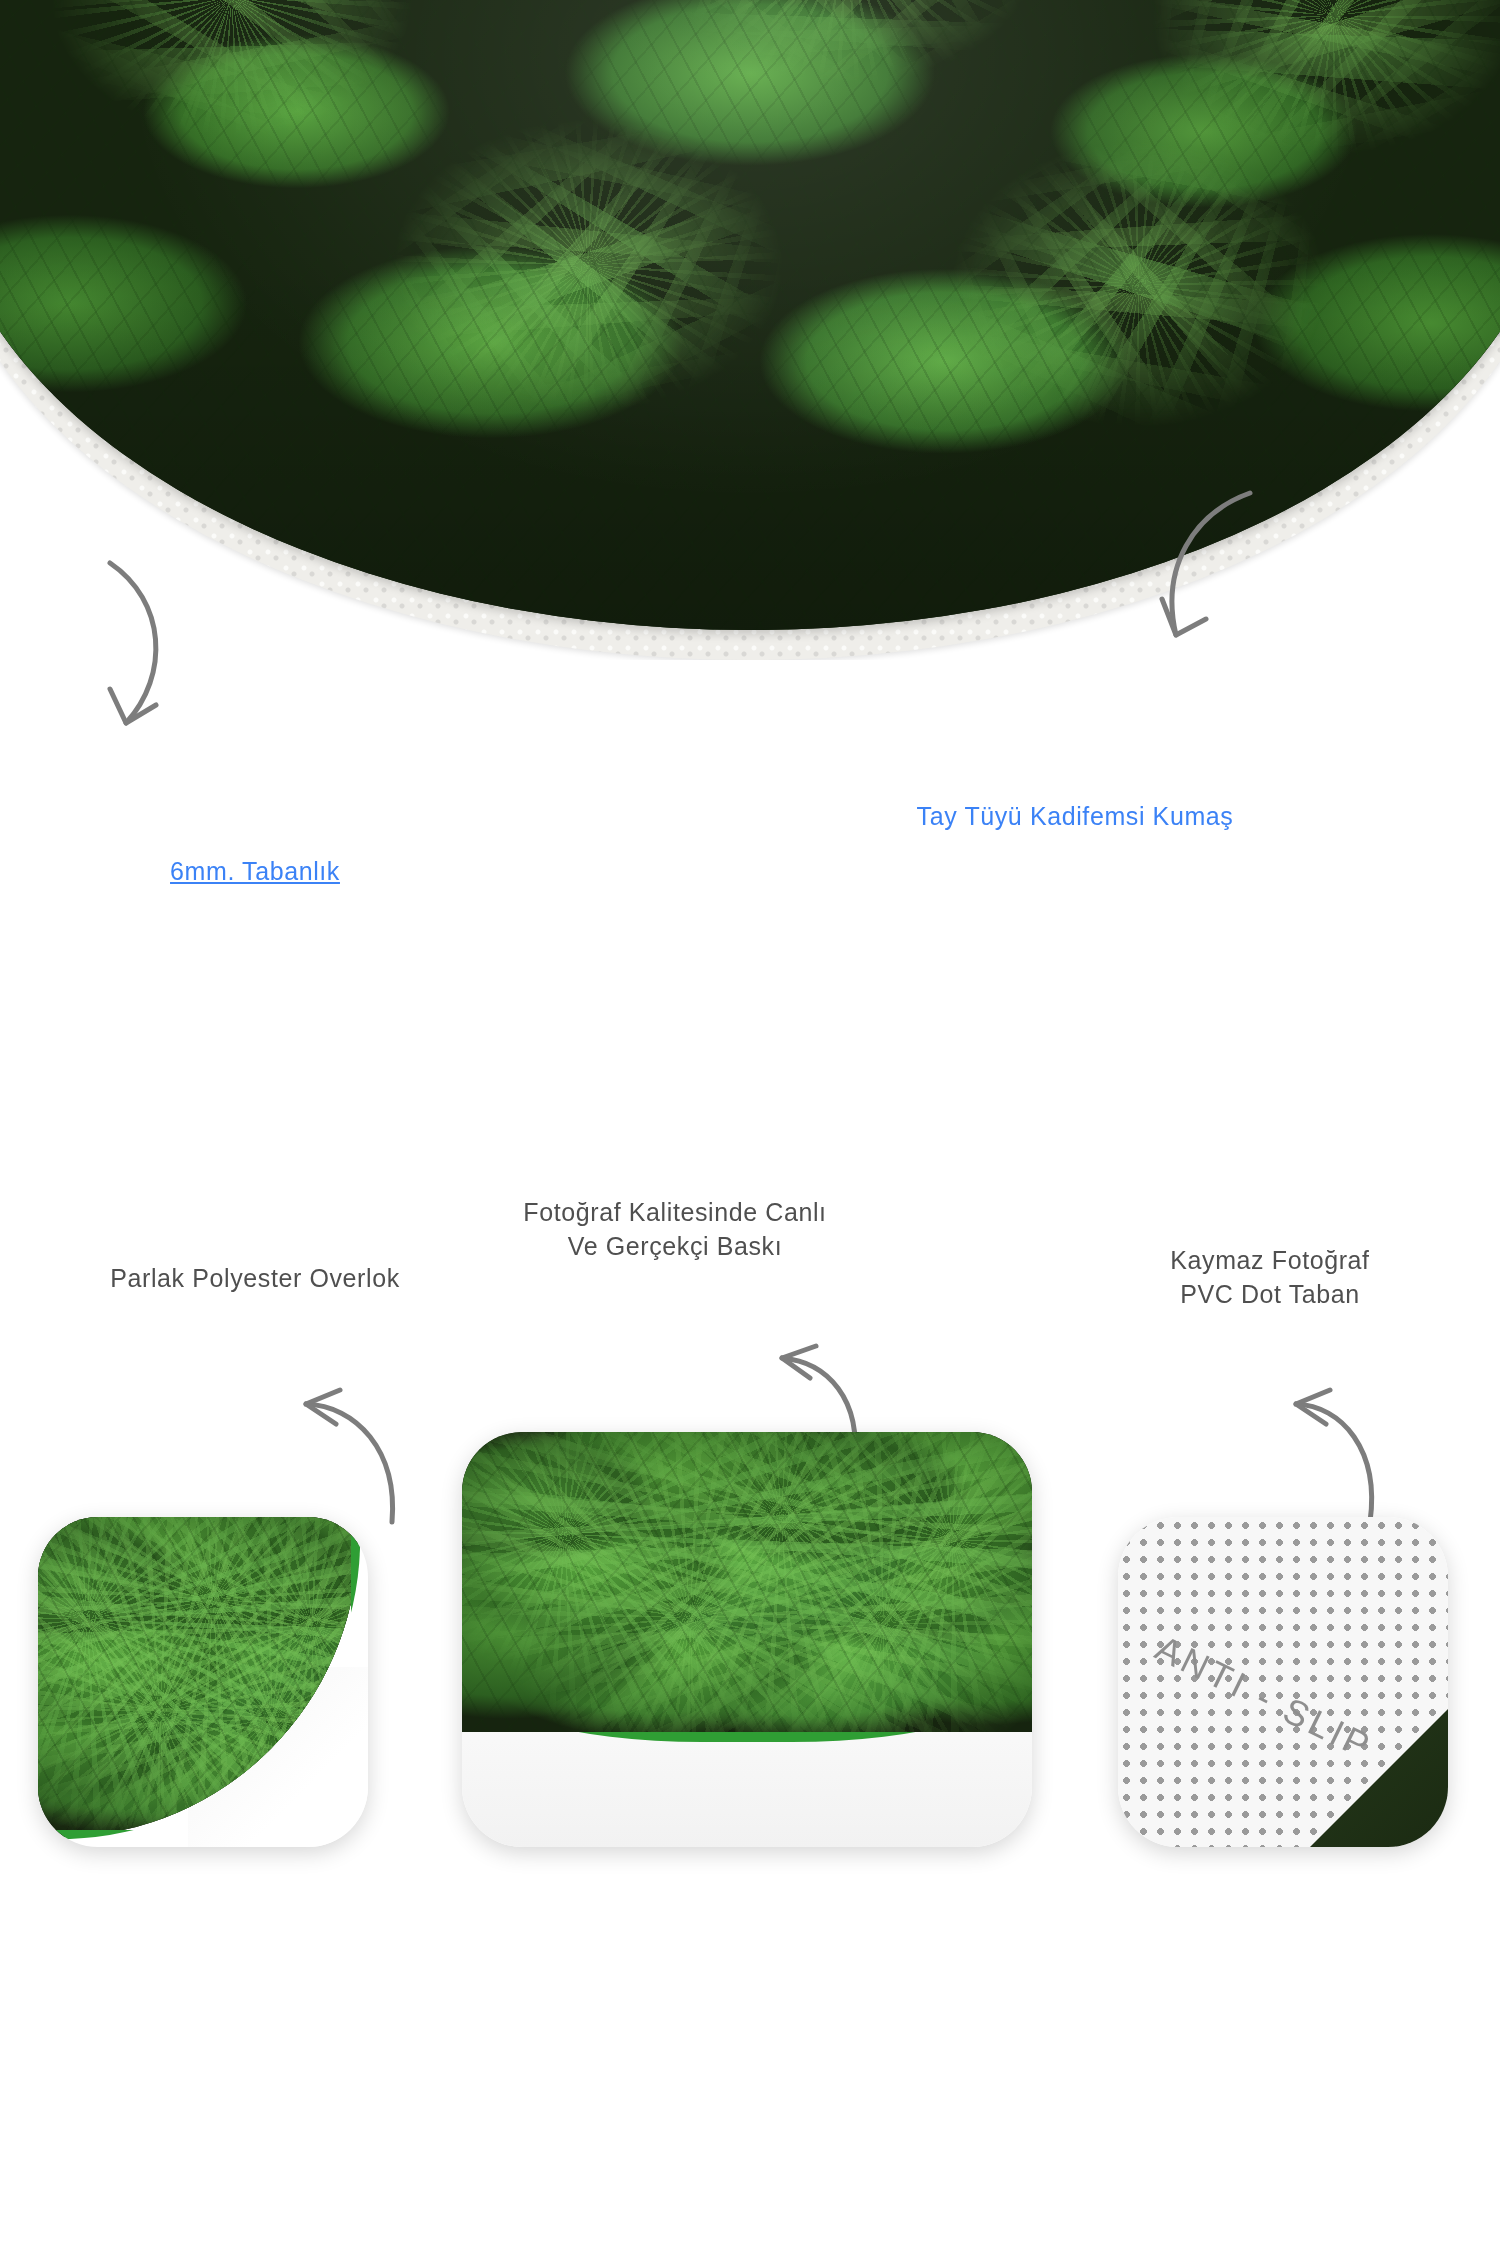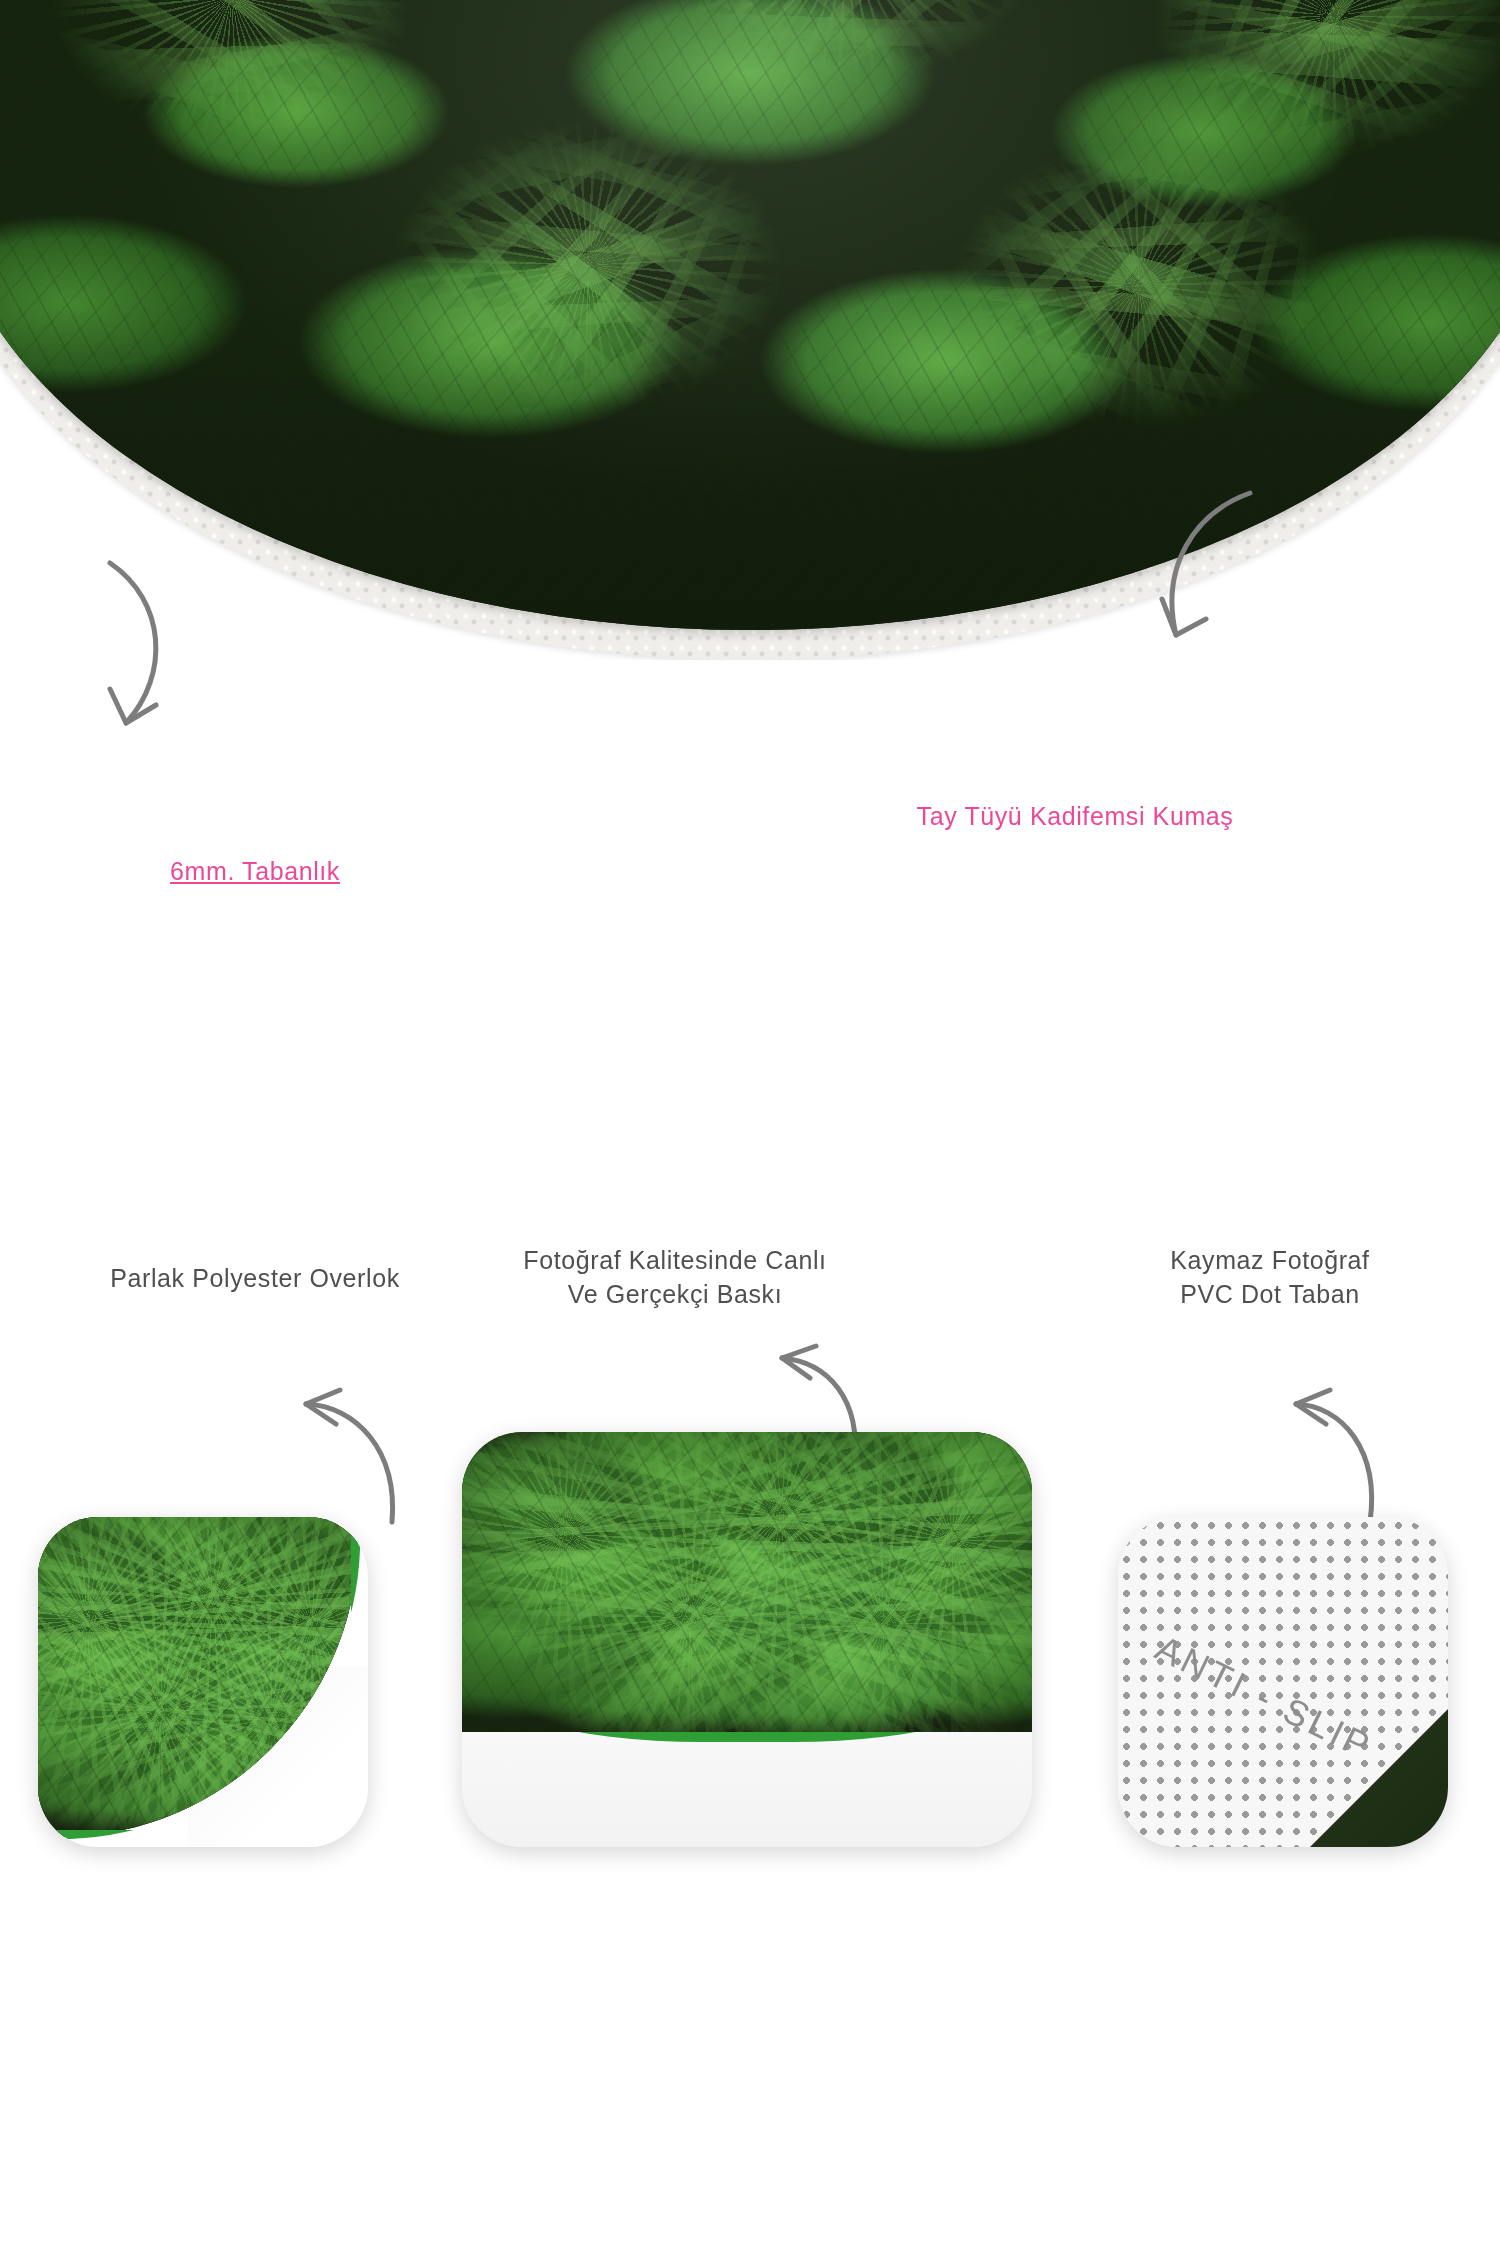--- a/index.html
+++ b/index.html
@@ -109,21 +109,21 @@
     background:
       radial-gradient(ellipse at 50% 40%, rgba(255,255,255,0.10) 0%, rgba(0,0,0,0) 55%),
       linear-gradient(to bottom, rgba(0,0,0,0) 60%, rgba(0,0,0,0.22) 100%);
   }
 
   
   .callout {
     position: absolute;
     font-size: 25px;
     letter-spacing: 0.6px;
-    color: #ec4899;
+    color: #3b82f6;
     white-space: pre-line;
     text-align: center;
     line-height: 1.35;
   }
   .arrow-svg { position: absolute; }
 
   
   .feature-caption {
     position: absolute;
     font-size: 25px;
@@ -239,21 +239,21 @@
 <div class="callout" style="left:60px; top:855px; width:390px;text-decoration:underline;">6mm. Tabanlık</div>
 
 <svg class="arrow-svg" style="left:1118px; top:485px;" width="140" height="190" viewBox="0 0 140 190">
   <path d="M132 8 C 76 28, 42 82, 58 150" fill="none" stroke="#7d7d7d" stroke-width="5" stroke-linecap="round"></path>
   <path d="M58 150 L 44 114 M58 150 L 88 134" fill="none" stroke="#7d7d7d" stroke-width="5" stroke-linecap="round"></path>
 </svg>
 <div class="callout" style="left:840px; top:800px; width:470px;">Tay Tüyü Kadifemsi Kumaş</div>
 
 <div class="feature-caption" style="left:20px; top:1262px; width:470px;">Parlak Polyester Overlok</div>
 
-<div class="feature-caption" style="left:450px; top:1196px; width:450px;margin-top:48px;">Fotoğraf Kalitesinde Canlı
+<div class="feature-caption" style="left:450px; top:1196px; width:450px;">Fotoğraf Kalitesinde Canlı
 Ve Gerçekçi Baskı</div>
 
 <div class="feature-caption" style="left:1050px; top:1244px; width:440px;">Kaymaz Fotoğraf
 PVC Dot Taban</div>
 
 <svg class="arrow-svg" style="left:280px; top:1380px;" width="130" height="150" viewBox="0 0 130 150">
   <path d="M112 142 C 118 70, 76 26, 26 24" fill="none" stroke="#7d7d7d" stroke-width="5" stroke-linecap="round"></path>
   <path d="M26 24 L 60 10 M26 24 L 56 44" fill="none" stroke="#7d7d7d" stroke-width="5" stroke-linecap="round"></path>
 </svg>
 

